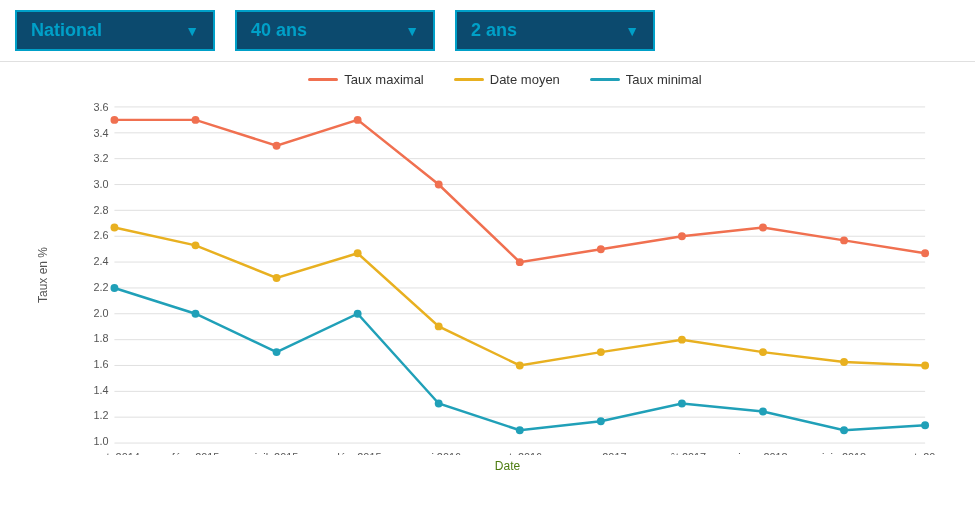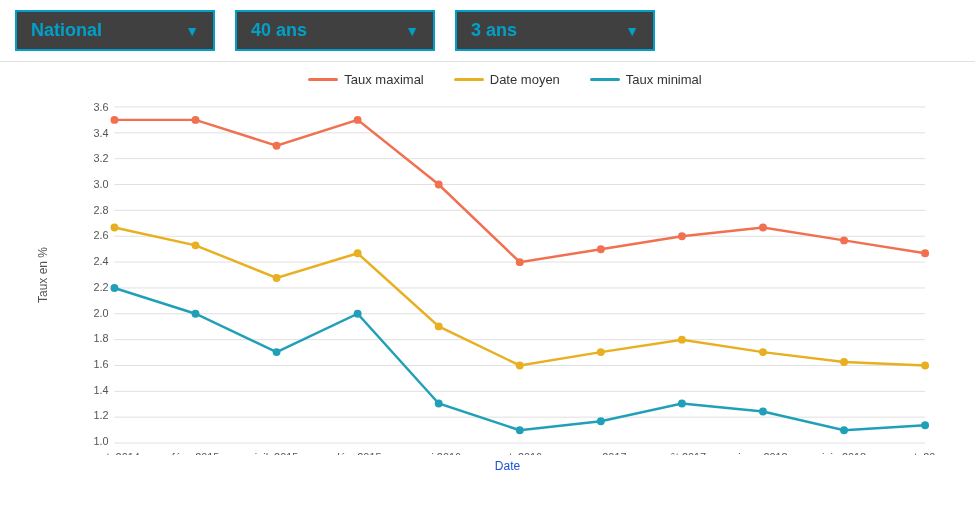--- a/index.html
+++ b/index.html
@@ -14,21 +14,21 @@
 
     .dropdown {
       display: flex;
       align-items: center;
       justify-content: space-between;
       border: 2px solid #00a0c8;
       padding: 8px 14px;
       min-width: 200px;
       cursor: pointer;
       margin-right: 20px;
-      background: #404040;
+      background: #0c4a6e;
     }
 
     .dropdown span {
       color: #00a0c8;
       font-size: 18px;
       font-weight: bold;
     }
 
     .dropdown .arrow {
       color: #00a0c8;
@@ -79,21 +79,21 @@
       top: 50%;
       transform: translateY(-50%) rotate(-90deg);
       font-size: 12px;
       color: #555;
       white-space: nowrap;
     }
 
     .x-axis-label {
       text-align: center;
       font-size: 12px;
-      color: #1d4ed8;
+      color: #4d7c0f;
       margin-left: 55px;
       margin-top: 4px;
     }
 
     svg.chart-svg {
       width: 100%;
       height: 100%;
     }
 
     .grid-line {
@@ -113,21 +113,21 @@
 <div class="top-bar">
   <div class="dropdown">
     <span>National</span>
     <span class="arrow">▼</span>
   </div>
   <div class="dropdown">
     <span>40 ans</span>
     <span class="arrow">▼</span>
   </div>
   <div class="dropdown">
-    <span>3 ans</span>
+    <span>2 ans</span>
     <span class="arrow">▼</span>
   </div>
 </div>
 
 <div class="chart-container">
   <div class="legend">
     <div class="legend-item">
       <div class="legend-line" style="background:#f07050;"></div>
       <span>Taux maximal</span>
     </div>

